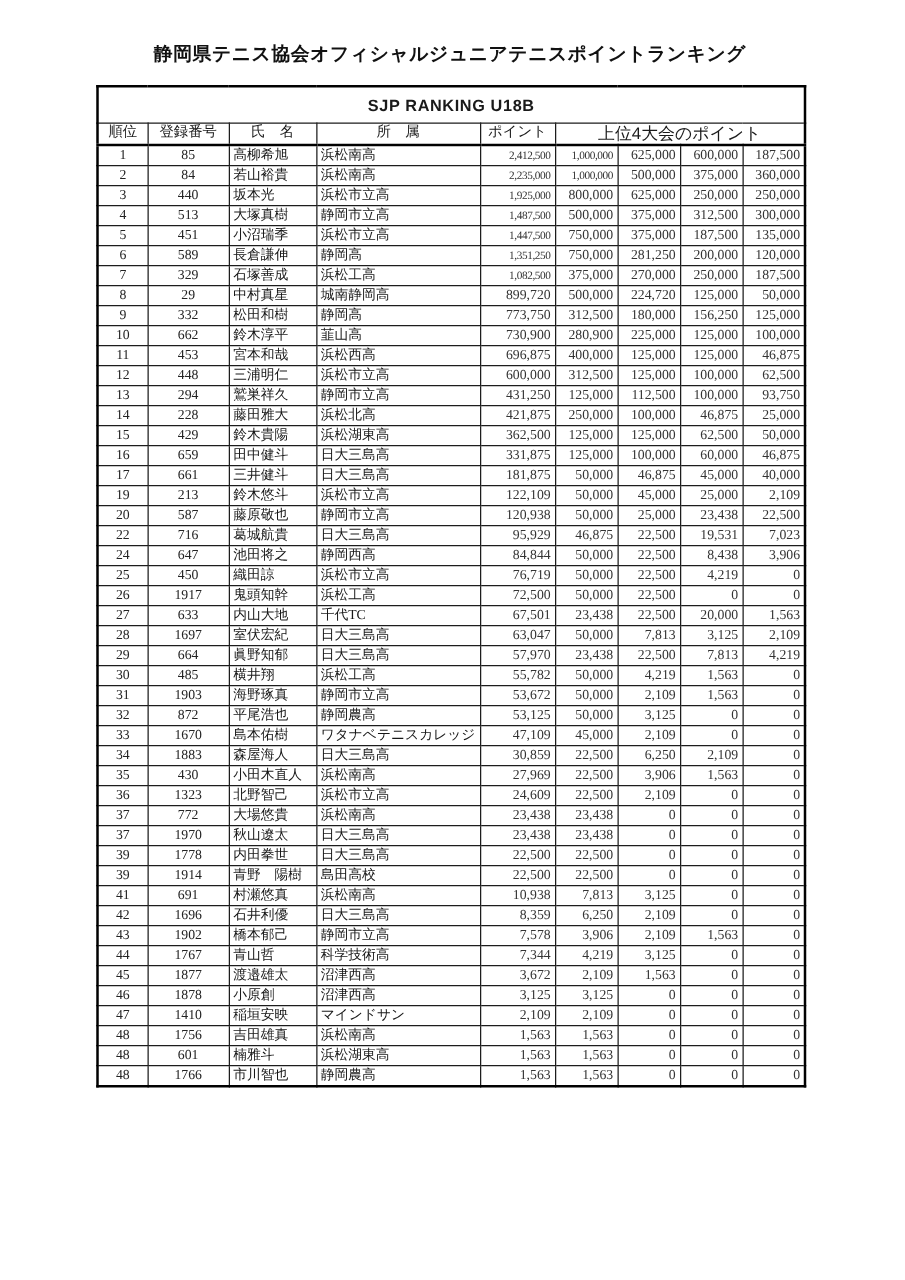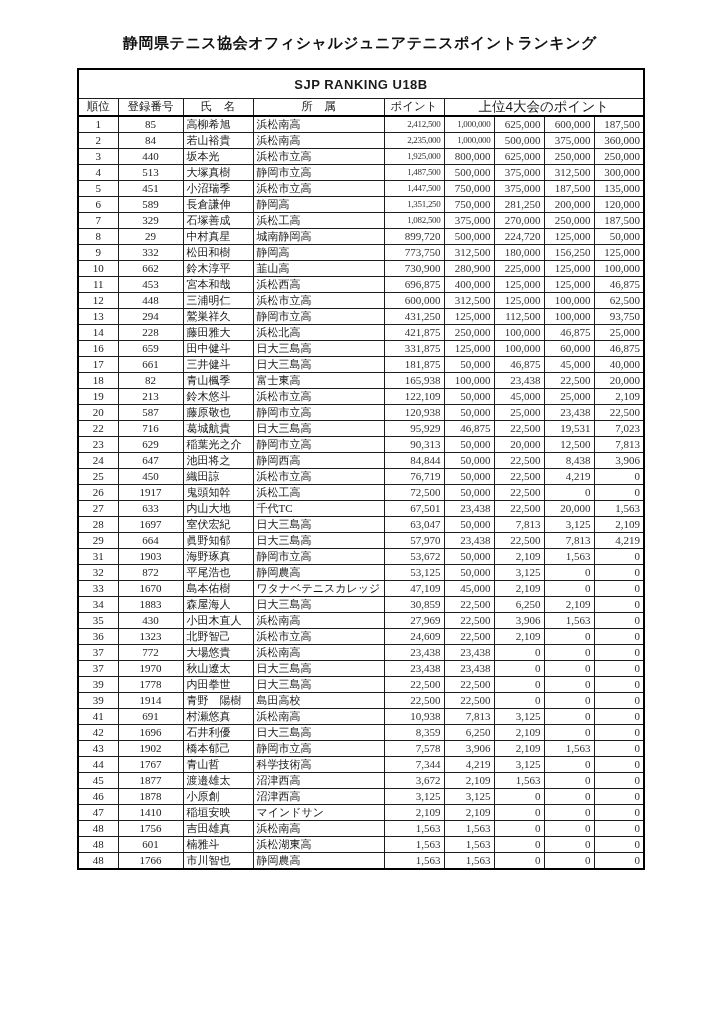--- a/index.html
+++ b/index.html
@@ -275,51 +275,51 @@
           <td class="reg">228</td>
           <td class="name">藤田雅大</td>
           <td class="affil">浜松北高</td>
           <td class="num c-points">421,875</td>
           <td class="num">250,000</td>
           <td class="num">100,000</td>
           <td class="num">46,875</td>
           <td class="num">25,000</td>
         </tr>
         <tr>
+          <td class="rank">15</td>
+          <td class="reg">429</td>
+          <td class="name">鈴木貴陽</td>
+          <td class="affil">浜松湖東高</td>
+          <td class="num c-points">362,500</td>
+          <td class="num">125,000</td>
+          <td class="num">125,000</td>
+          <td class="num">62,500</td>
+          <td class="num">50,000</td>
+        </tr>
+        <tr>
           <td class="rank">16</td>
           <td class="reg">659</td>
           <td class="name">田中健斗</td>
           <td class="affil">日大三島高</td>
           <td class="num c-points">331,875</td>
           <td class="num">125,000</td>
           <td class="num">100,000</td>
           <td class="num">60,000</td>
           <td class="num">46,875</td>
         </tr>
         <tr>
           <td class="rank">17</td>
           <td class="reg">661</td>
           <td class="name">三井健斗</td>
           <td class="affil">日大三島高</td>
           <td class="num c-points">181,875</td>
           <td class="num">50,000</td>
           <td class="num">46,875</td>
           <td class="num">45,000</td>
           <td class="num">40,000</td>
-        </tr>
-        <tr>
-          <td class="rank">18</td>
-          <td class="reg">82</td>
-          <td class="name">青山楓季</td>
-          <td class="affil">富士東高</td>
-          <td class="num c-points">165,938</td>
-          <td class="num">100,000</td>
-          <td class="num">23,438</td>
-          <td class="num">22,500</td>
-          <td class="num">20,000</td>
         </tr>
         <tr>
           <td class="rank">19</td>
           <td class="reg">213</td>
           <td class="name">鈴木悠斗</td>
           <td class="affil">浜松市立高</td>
           <td class="num c-points">122,109</td>
           <td class="num">50,000</td>
           <td class="num">45,000</td>
           <td class="num">25,000</td>
@@ -339,31 +339,20 @@
         <tr>
           <td class="rank">22</td>
           <td class="reg">716</td>
           <td class="name">葛城航貴</td>
           <td class="affil">日大三島高</td>
           <td class="num c-points">95,929</td>
           <td class="num">46,875</td>
           <td class="num">22,500</td>
           <td class="num">19,531</td>
           <td class="num">7,023</td>
-        </tr>
-        <tr>
-          <td class="rank">23</td>
-          <td class="reg">629</td>
-          <td class="name">稲葉光之介</td>
-          <td class="affil">静岡市立高</td>
-          <td class="num c-points">90,313</td>
-          <td class="num">50,000</td>
-          <td class="num">20,000</td>
-          <td class="num">12,500</td>
-          <td class="num">7,813</td>
         </tr>
         <tr>
           <td class="rank">24</td>
           <td class="reg">647</td>
           <td class="name">池田将之</td>
           <td class="affil">静岡西高</td>
           <td class="num c-points">84,844</td>
           <td class="num">50,000</td>
           <td class="num">22,500</td>
           <td class="num">8,438</td>
@@ -416,20 +405,31 @@
         <tr>
           <td class="rank">29</td>
           <td class="reg">664</td>
           <td class="name">眞野知郁</td>
           <td class="affil">日大三島高</td>
           <td class="num c-points">57,970</td>
           <td class="num">23,438</td>
           <td class="num">22,500</td>
           <td class="num">7,813</td>
           <td class="num">4,219</td>
+        </tr>
+        <tr>
+          <td class="rank">30</td>
+          <td class="reg">485</td>
+          <td class="name">横井翔</td>
+          <td class="affil">浜松工高</td>
+          <td class="num c-points">55,782</td>
+          <td class="num">50,000</td>
+          <td class="num">4,219</td>
+          <td class="num">1,563</td>
+          <td class="num">0</td>
         </tr>
         <tr>
           <td class="rank">31</td>
           <td class="reg">1903</td>
           <td class="name">海野琢真</td>
           <td class="affil">静岡市立高</td>
           <td class="num c-points">53,672</td>
           <td class="num">50,000</td>
           <td class="num">2,109</td>
           <td class="num">1,563</td>

